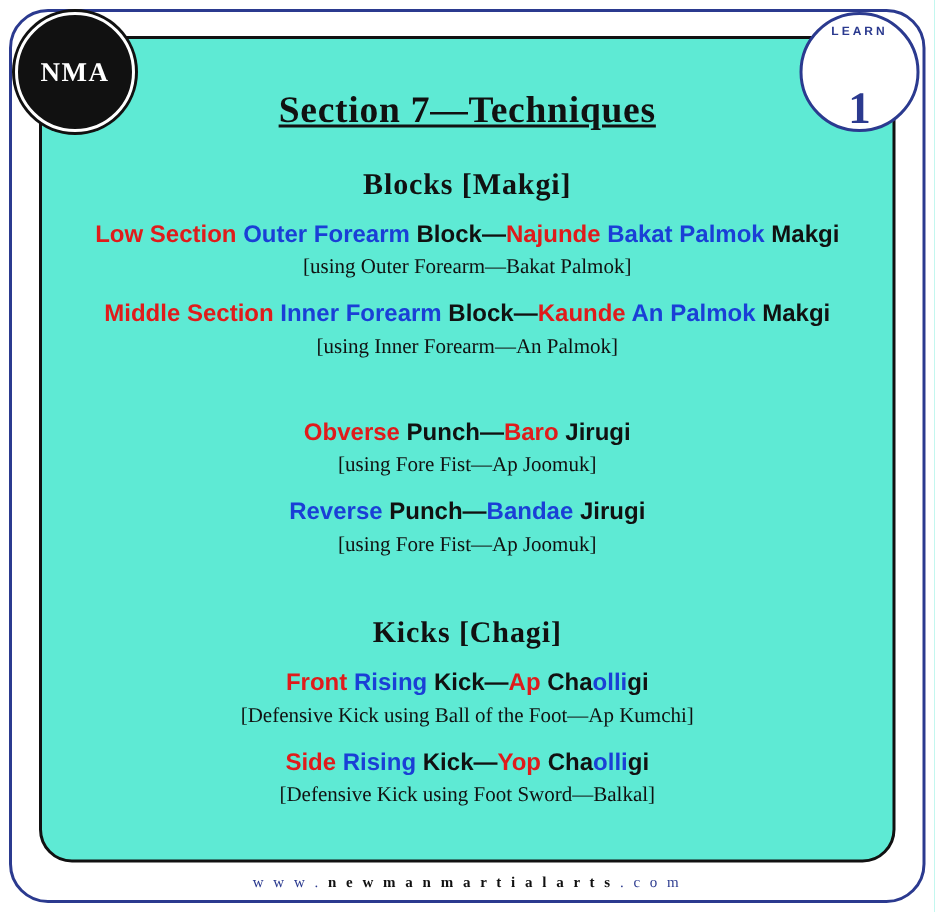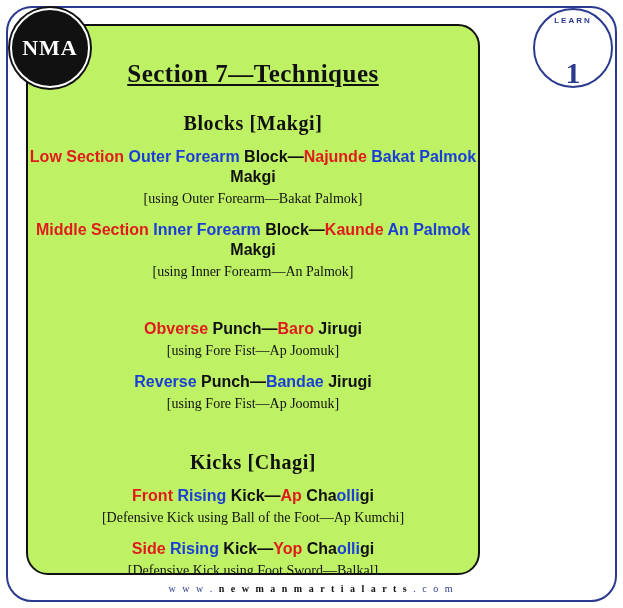--- a/index.html
+++ b/index.html
@@ -31,26 +31,26 @@
     border: 2px solid #2b3a8f;
     border-radius: 26px;
     box-sizing: border-box;
   }
 
   
   .card {
     position: absolute;
     left: 26px;
     top: 24px;
-    width: 454px;
+    width: 571px;
     height: 551px;
     border: 2px solid #111111;
     border-radius: 22px;
     box-sizing: border-box;
-    background: #bef264;
+    background: #5eead4;
     overflow: hidden;
   }
 
   
   .logo-badge {
     position: absolute;
     left: 10px;
     top: 8px;
     width: 76px;
     height: 76px;
@@ -60,21 +60,21 @@
     box-shadow: 0 0 0 2px #111111;
     display: flex;
     align-items: center;
     justify-content: center;
     z-index: 5;
   }
   .logo-badge .logo-text {
     color: #ffffff;
     font-family: "Liberation Serif", serif;
     font-weight: bold;
-    font-size: 22px;
+    font-size: 18px;
     letter-spacing: 1px;
   }
 
   
   .learn-badge {
     position: absolute;
     right: 10px;
     top: 8px;
     width: 76px;
     height: 76px;

